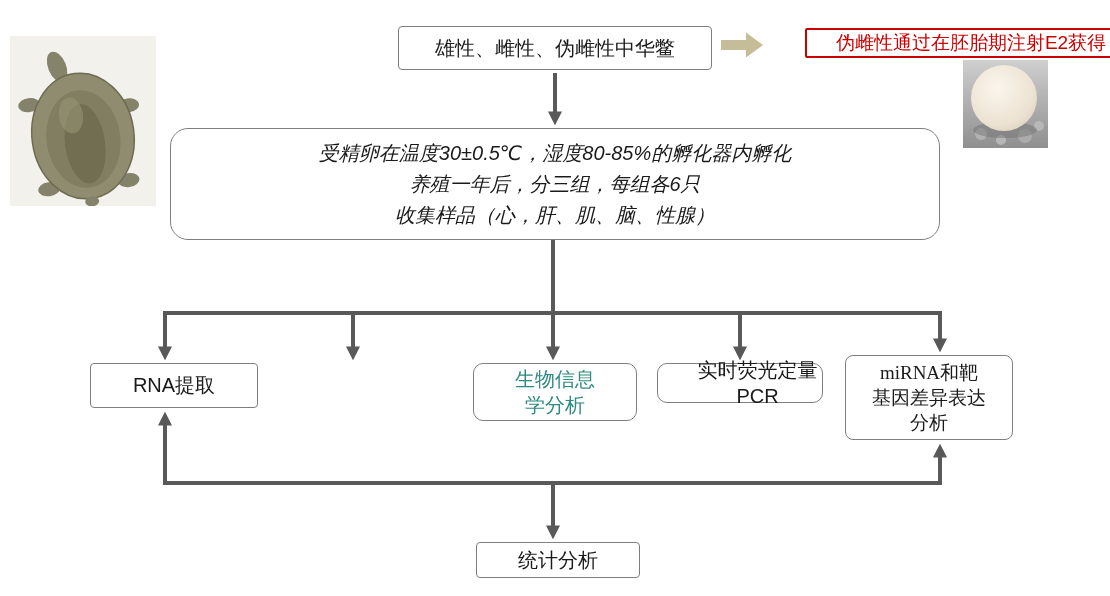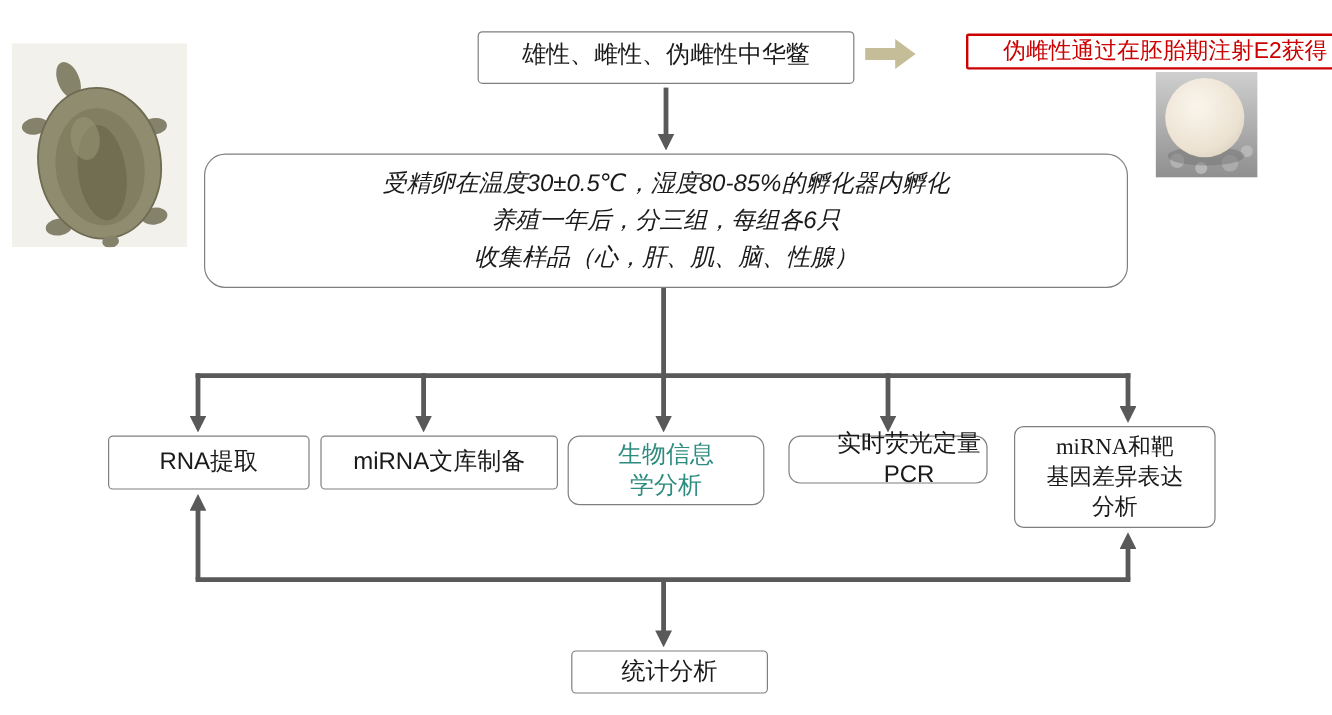--- a/index.html
+++ b/index.html
@@ -92,31 +92,30 @@
       <line x1="740" y1="311" x2="740" y2="356" marker-end="url(#ah)"></line>
       <line x1="940" y1="311" x2="940" y2="348" marker-end="url(#ah)"></line>
       <line x1="163" y1="483" x2="942" y2="483"></line>
       <line x1="165" y1="483" x2="165" y2="416" marker-end="url(#ah)"></line>
       <line x1="940" y1="483" x2="940" y2="448" marker-end="url(#ah)"></line>
       <line x1="553" y1="483" x2="553" y2="535" marker-end="url(#ah)"></line>
     </g>
     <polygon points="721,40 746,40 746,32.5 763,45 746,57.5 746,50 721,50" fill="#c5bd97"></polygon>
   </svg>
 
-  <div class="box" style="left:398px; top:26px; width:314px; height:44px;font-family:Liberation Mono, monospace;">雄性、雌性、伪雌性中华鳖</div>
+  <div class="box" style="left:398px; top:26px; width:314px; height:44px;">雄性、雌性、伪雌性中华鳖</div>
 
   <div class="box red-note" style="left:766px; top:28px; width:332px; height:30px;margin-left:39px;">伪雌性通过在胚胎期注射E2获得</div>
 
   <div class="box big" style="left:170px; top:128px; width:770px; height:112px;">受精卵在温度30±0.5℃，湿度80-85%的孵化器内孵化
 养殖一年后，分三组，每组各6只
 收集样品（心，肝、肌、脑、性腺）</div>
 
   <div class="box" style="left:90px; top:363px; width:168px; height:45px;">RNA提取</div>
 
-  <div class="box" style="left:267px; top:363px; width:198px; height:45px;">miRNA文库制备</div>
 
   <div class="box round teal" style="left:473px; top:363px; width:164px; height:58px;text-align:center;">生物信息
 学分析</div>
 
   <div class="box round" style="left:657px; top:363px; width:166px; height:40px;padding-left:35px;">实时荧光定量
 PCR</div>
 
   <div class="box" style="left:845px; top:355px; width:168px; height:85px; border-radius:8px; font-size:19px;font-family:Liberation Serif, serif;">miRNA和靶
 基因差异表达
 分析</div>

